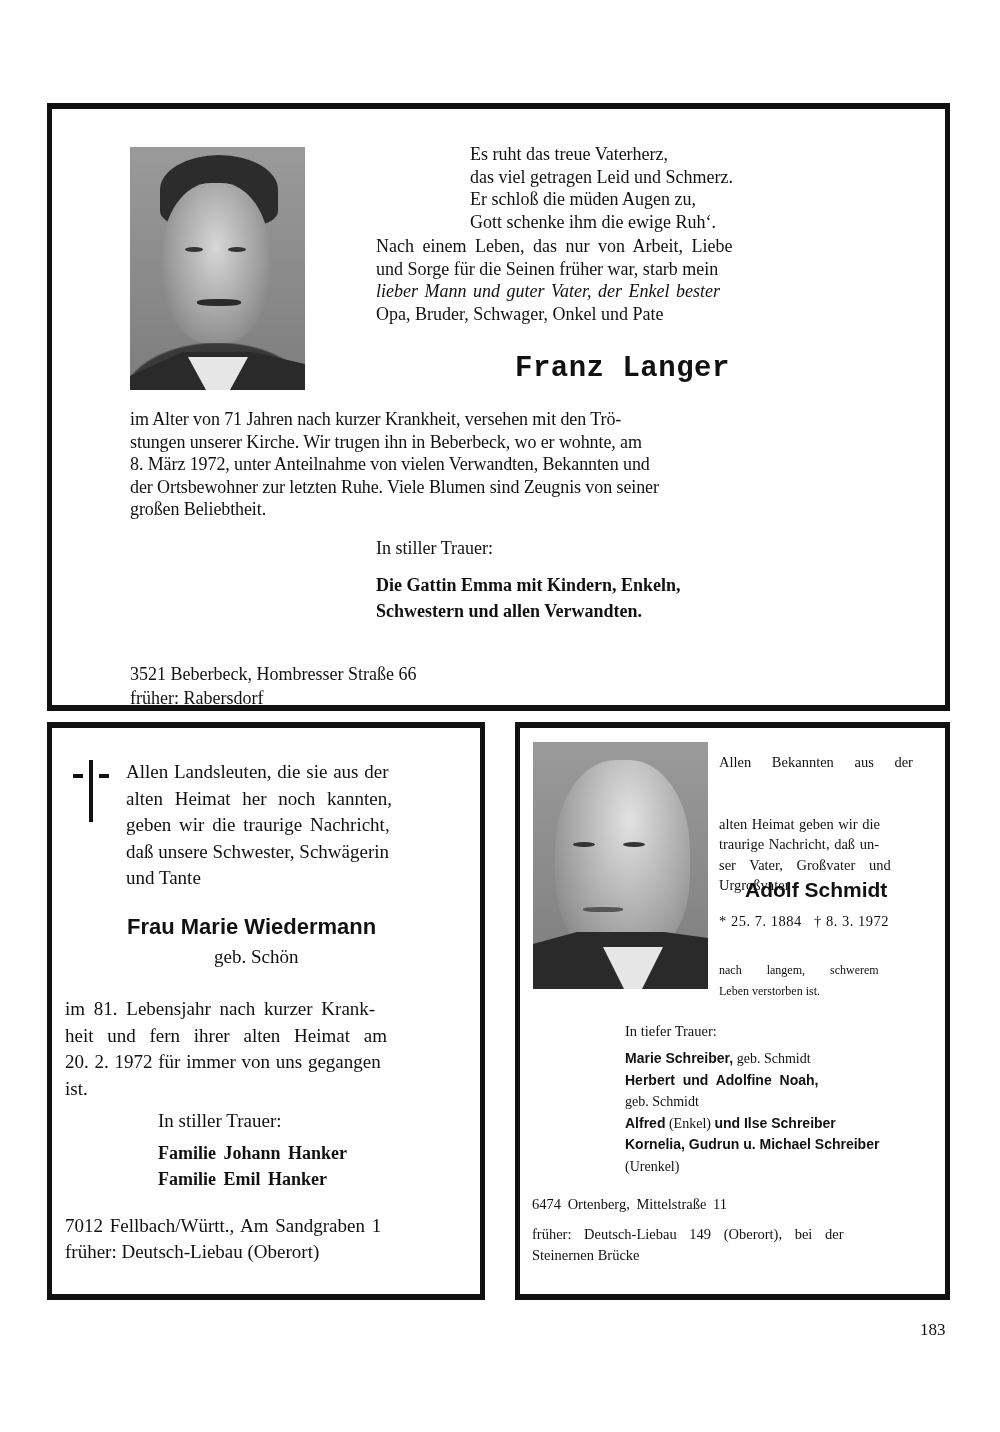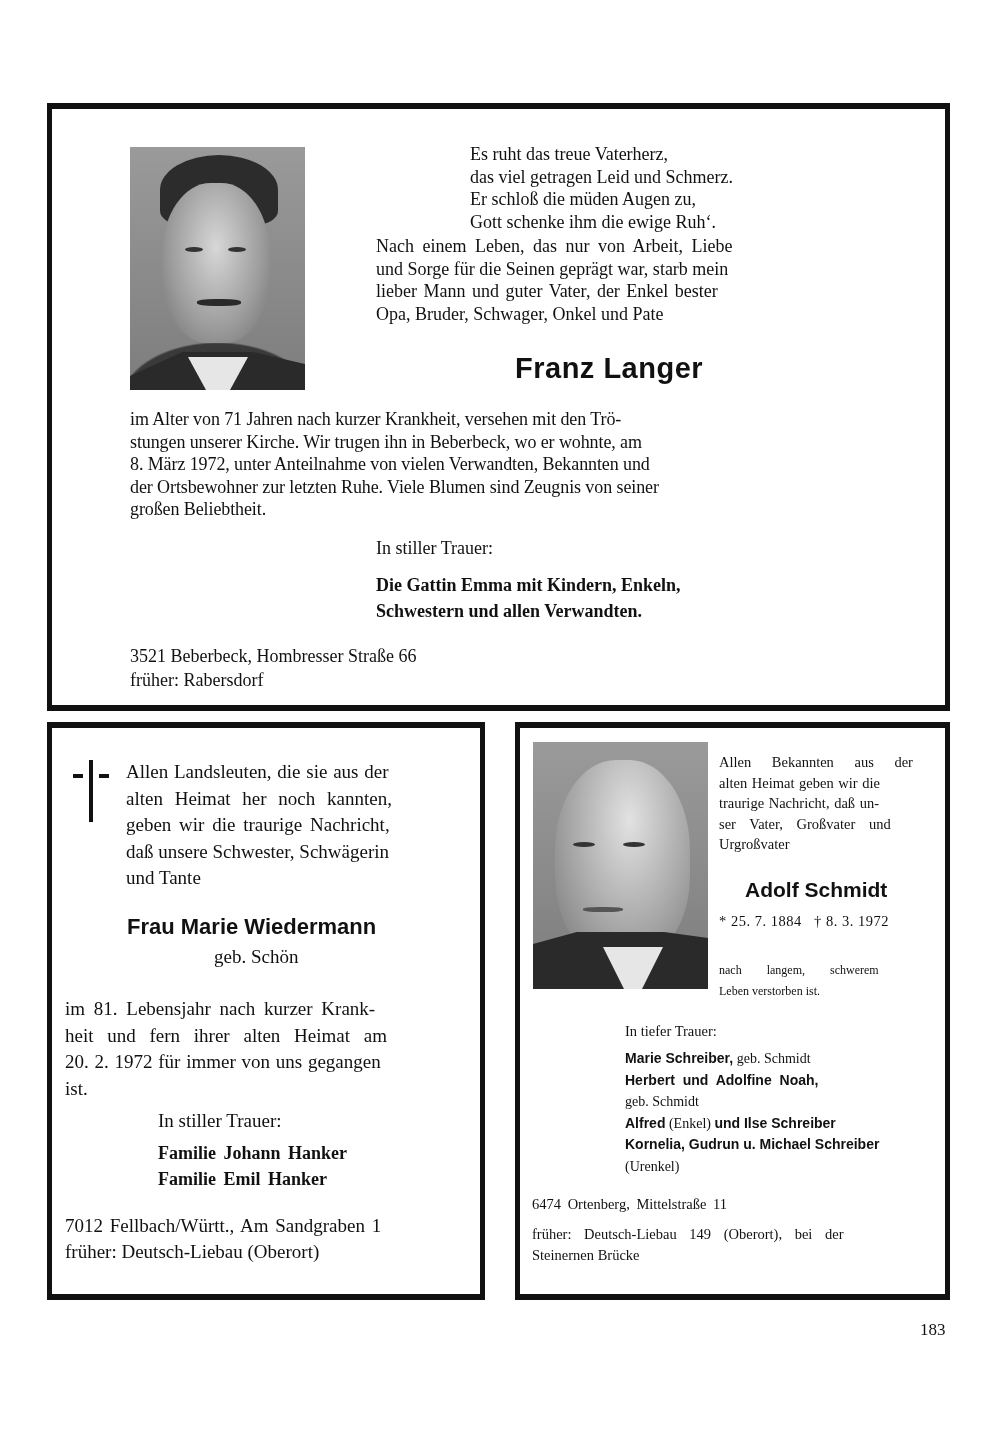--- a/index.html
+++ b/index.html
@@ -40,21 +40,21 @@
   }
   .photo .eye { position: absolute; width: 18px; height: 5px; background: #333; border-radius: 50%; }
   .photo .moustache { position: absolute; height: 7px; background: #2a2a2a; border-radius: 40%; }
   .photo .suit { position: absolute; background: #2a2a2a; }
   .photo .collar { position: absolute; background: #e6e6e6; }
 
   
   .t17 { font-size: 18px; line-height: 22.5px; }
   .line { display: block; white-space: nowrap; }
   .bold { font-weight: bold; }
-  .name-big { font-family: Liberation Sans, sans-serif; font-weight: bold; }
+  .name-big { font-family: Liberation Mono, monospace; font-weight: bold; }
 
   .cross { position: absolute; background: #111; }
 </style>
 </head>
 <body>
 
 <div id="notice1" class="frame"></div>
 
 <div class="photo" style="left:130px; top:147px; width:175px; height:243px;">
   <div class="hair" style="left:30px; top:8px; width:118px; height:70px;"></div>
@@ -68,42 +68,42 @@
 
 <div class="abs serif t17" style="left:470px; top:143px;">
   <span class="line">Es ruht das treue Vaterherz,</span>
   <span class="line">das viel getragen Leid und Schmerz.</span>
   <span class="line">Er schloß die müden Augen zu,</span>
   <span class="line">Gott schenke ihm die ewige Ruh‘.</span>
 </div>
 
 <div class="abs serif t17" style="left:376px; top:235px; width:498px;">
   <span class="line" style="word-spacing:4px;">Nach einem Leben, das nur von Arbeit, Liebe</span>
-  <span class="line" style="word-spacing:0px;">und Sorge für die Seinen geprägt war, starb mein</span>
-  <span class="line" style="word-spacing:2px;">lieber Mann und guter Vater, der Enkel bester</span>
+  <span class="line" style="word-spacing:0px;">und Sorge für die Seinen früher war, starb mein</span>
+  <span class="line" style="word-spacing:2px;font-style:italic;">lieber Mann und guter Vater, der Enkel bester</span>
   <span class="line">Opa, Bruder, Schwager, Onkel und Pate</span>
 </div>
 
 <div class="abs name-big" style="left:515px; top:352px; font-size:29px; letter-spacing:0.5px;">Franz Langer</div>
 
 <div class="abs serif t17" style="left:130px; top:408px; width:745px; letter-spacing:-0.1px;">
   <span class="line">im Alter von 71 Jahren nach kurzer Krankheit, versehen mit den Trö-</span>
   <span class="line">stungen unserer Kirche. Wir trugen ihn in Beberbeck, wo er wohnte, am</span>
   <span class="line">8. März 1972, unter Anteilnahme von vielen Verwandten, Bekannten und</span>
   <span class="line">der Ortsbewohner zur letzten Ruhe. Viele Blumen sind Zeugnis von seiner</span>
   <span class="line">großen Beliebtheit.</span>
 </div>
 
 <div class="abs serif t17" style="left:376px; top:537px;">In stiller Trauer:</div>
 <div class="abs serif bold" style="left:376px; top:572px; font-size:18px; line-height:26px;">
   <span class="line">Die Gattin Emma mit Kindern, Enkeln,</span>
   <span class="line">Schwestern und allen Verwandten.</span>
 </div>
 
-<div class="abs serif t17" style="left:130px; top:644px; line-height:24px;">
+<div class="abs serif t17" style="left:130px; top:662px; line-height:24px;">
   <span class="line">3521 Beberbeck, Hombresser Straße 66</span>
   <span class="line">früher: Rabersdorf</span>
 </div>
 
 <div id="notice2" class="frame"></div>
 
 <div class="abs" style="left:73px; top:760px; width:36px; height:62px;">
   <div class="cross" style="left:16px; top:0; width:4px; height:62px;"></div>
   <div class="cross" style="left:0; top:14px; width:10px; height:4px;"></div>
   <div class="cross" style="left:26px; top:14px; width:10px; height:4px;"></div>
@@ -144,21 +144,21 @@
   <div class="face" style="left:22px; top:18px; width:135px; height:200px; background: radial-gradient(ellipse at 55% 30%, #e2e2e2 0%, #a8a8a8 55%, #777 100%);"></div>
   <div class="eye" style="left:40px; top:100px; width:22px;"></div>
   <div class="eye" style="left:90px; top:100px; width:22px;"></div>
   <div class="moustache" style="left:50px; top:165px; width:40px; height:5px; background:#555;"></div>
   <div class="suit" style="left:0; top:190px; width:175px; height:60px; clip-path: polygon(0 20%, 25% 0, 75% 0, 100% 10%, 100% 100%, 0 100%);"></div>
   <div class="collar" style="left:70px; top:205px; width:60px; height:42px; clip-path: polygon(0 0, 100% 0, 65% 100%, 35% 100%);"></div>
 </div>
 
 <div class="abs serif" style="left:719px; top:752px; font-size:14.5px; line-height:20.5px; width:218px;">
   <span class="line" style="word-spacing:17px;">Allen Bekannten aus der</span>
-  <span class="line" style="word-spacing:1px;">alten Heimat geben wir die</span>
+  <span class="line" style="word-spacing:1px;margin-top:41px;">alten Heimat geben wir die</span>
   <span class="line" style="word-spacing:1px;">traurige Nachricht, daß un-</span>
   <span class="line" style="word-spacing:10px;">ser Vater, Großvater und</span>
   <span class="line">Urgroßvater</span>
 </div>
 
 <div class="abs sans bold" style="left:745px; top:878px; font-size:21px;">Adolf Schmidt</div>
 <div class="abs serif" style="left:719px; top:913px; font-size:14.5px; white-space:pre; letter-spacing:0.5px;">* 25. 7. 1884   † 8. 3. 1972</div>
 
 <div class="abs serif" style="left:719px; top:960px; font-size:12px; line-height:21px;">
   <span class="line" style="word-spacing:22px;">nach langem, schwerem</span>

